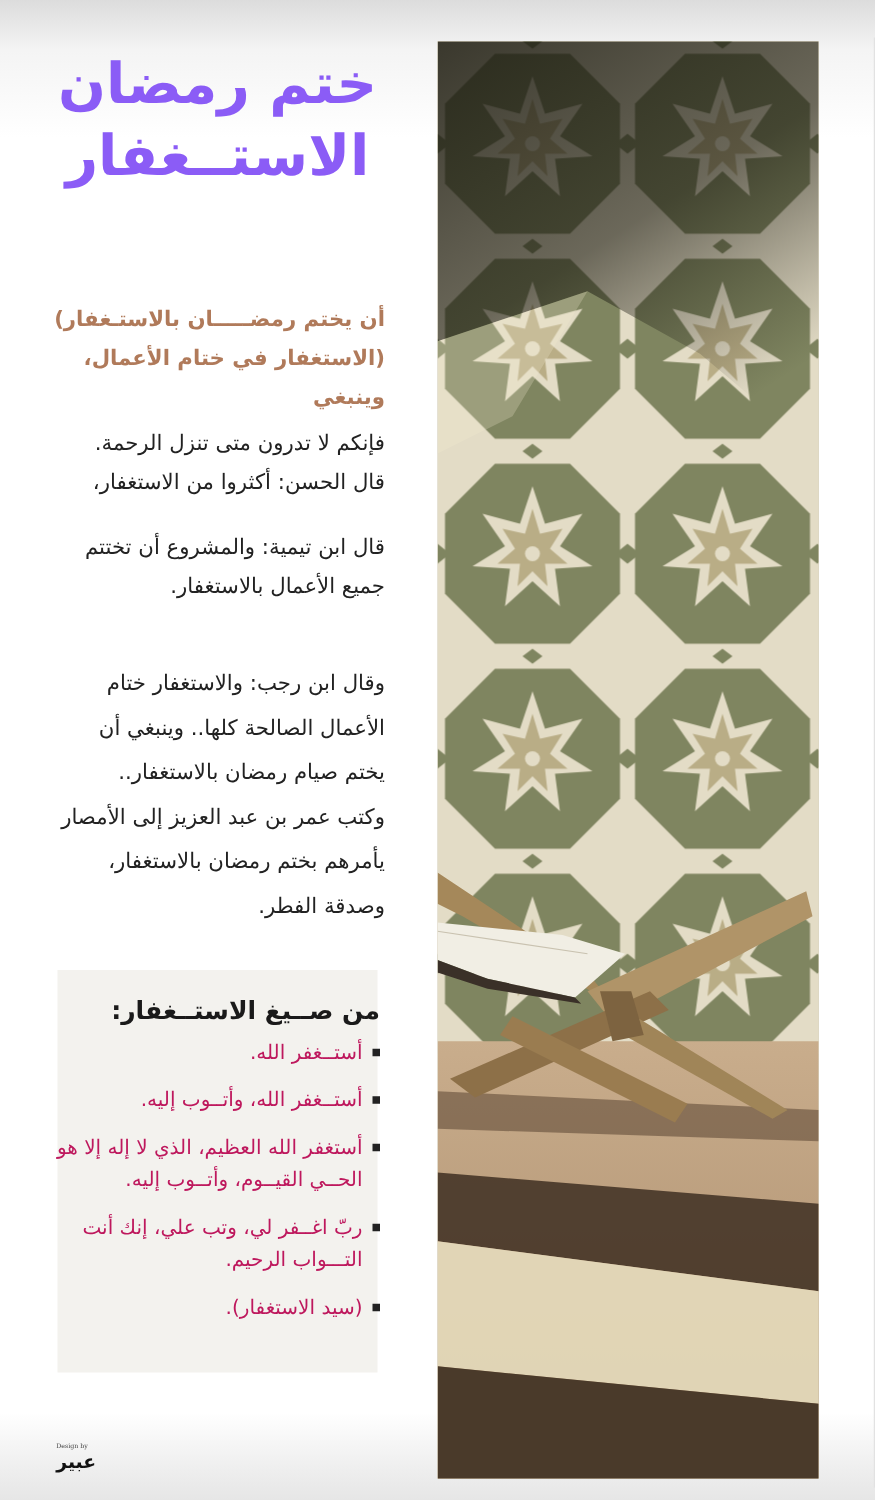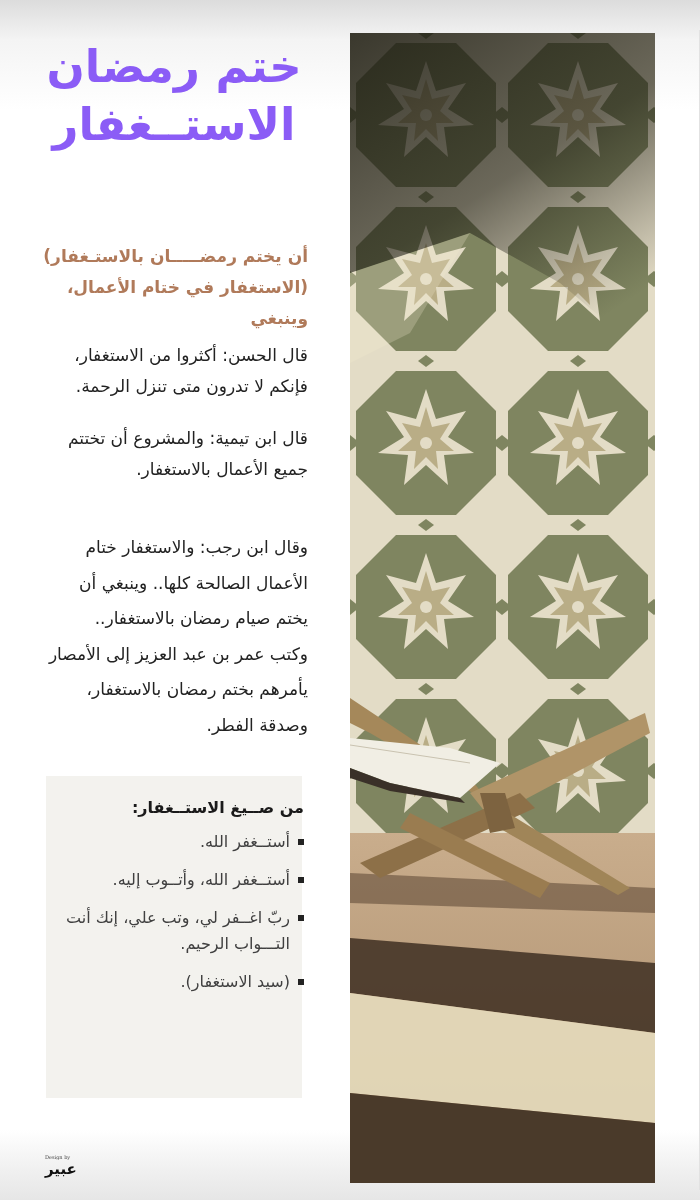--- a/index.html
+++ b/index.html
@@ -48,27 +48,27 @@
 
     .forms-box {
       position: absolute; top: 776px; left: 46px; width: 256px; height: 322px;
       background: #f3f2ee;
     }
     .forms {
       position: absolute; top: 795px; left: 40px; width: 264px;
       direction: rtl; text-align: right;
     }
     .forms-title {
-      font-weight: bold; font-size: 16px; line-height: 26px; color: #1a1a1a;
+      font-weight: bold; font-size: 20px; line-height: 26px; color: #1a1a1a;
       margin-bottom: 8px;
     }
     .forms-list { list-style: none; }
     .forms-list li {
       position: relative;
-      font-size: 16px; line-height: 26px; color: #404040;
+      font-size: 16px; line-height: 26px; color: #be185d;
       padding-right: 14px;
       margin-bottom: 12px;
       white-space: normal;
     }
     .forms-list li .bullet {
       position: absolute; right: 0; top: 10px;
       width: 6px; height: 6px; background: #222;
     }
 
     .credit {
@@ -103,22 +103,22 @@
     <div>ختم رمضان</div>
     <div>الاستــغفار</div>
   </h1>
 
   <div class="subtitle">
     <div>أن يختم رمضـــــان بالاستـغفار)</div>
     <div>(الاستغفار في ختام الأعمال، وينبغي</div>
   </div>
 
   <div class="quote q1">
+    <div>فإنكم لا تدرون متى تنزل الرحمة.</div>
     <div>قال الحسن: أكثروا من الاستغفار،</div>
-    <div>فإنكم لا تدرون متى تنزل الرحمة.</div>
   </div>
 
   <div class="quote q2">
     <div>قال ابن تيمية: والمشروع أن تختتم</div>
     <div>جميع الأعمال بالاستغفار.</div>
   </div>
 
   <div class="quote q3">
     <div>وقال ابن رجب: والاستغفار ختام</div>
     <div>الأعمال الصالحة كلها.. وينبغي أن</div>
@@ -129,21 +129,21 @@
   </div>
 </div>
 
 <div class="forms-box"></div>
 
 <div class="forms">
   <div class="forms-title">من صــيغ الاستــغفار:</div>
   <ul class="forms-list">
     <li><span class="bullet"></span><span>أستــغفر الله.</span></li>
     <li><span class="bullet"></span><span>أستــغفر الله، وأتــوب إليه.</span></li>
-    <li><span class="bullet"></span></li>
+    <li><span class="bullet"></span><span>أستغفر الله العظيم، الذي لا إله إلا هو الحــي القيــوم، وأتــوب إليه.</span></li>
     <li><span class="bullet"></span><span>ربّ اغــفر لي، وتب علي، إنك أنت التـــواب الرحيم.</span></li>
     <li><span class="bullet"></span><span>(سيد الاستغفار).</span></li>
   </ul>
 </div>
 
 <div class="credit">
   <div class="credit-small">Design by</div>
   <div class="credit-name">عبير</div>
 </div>
 

